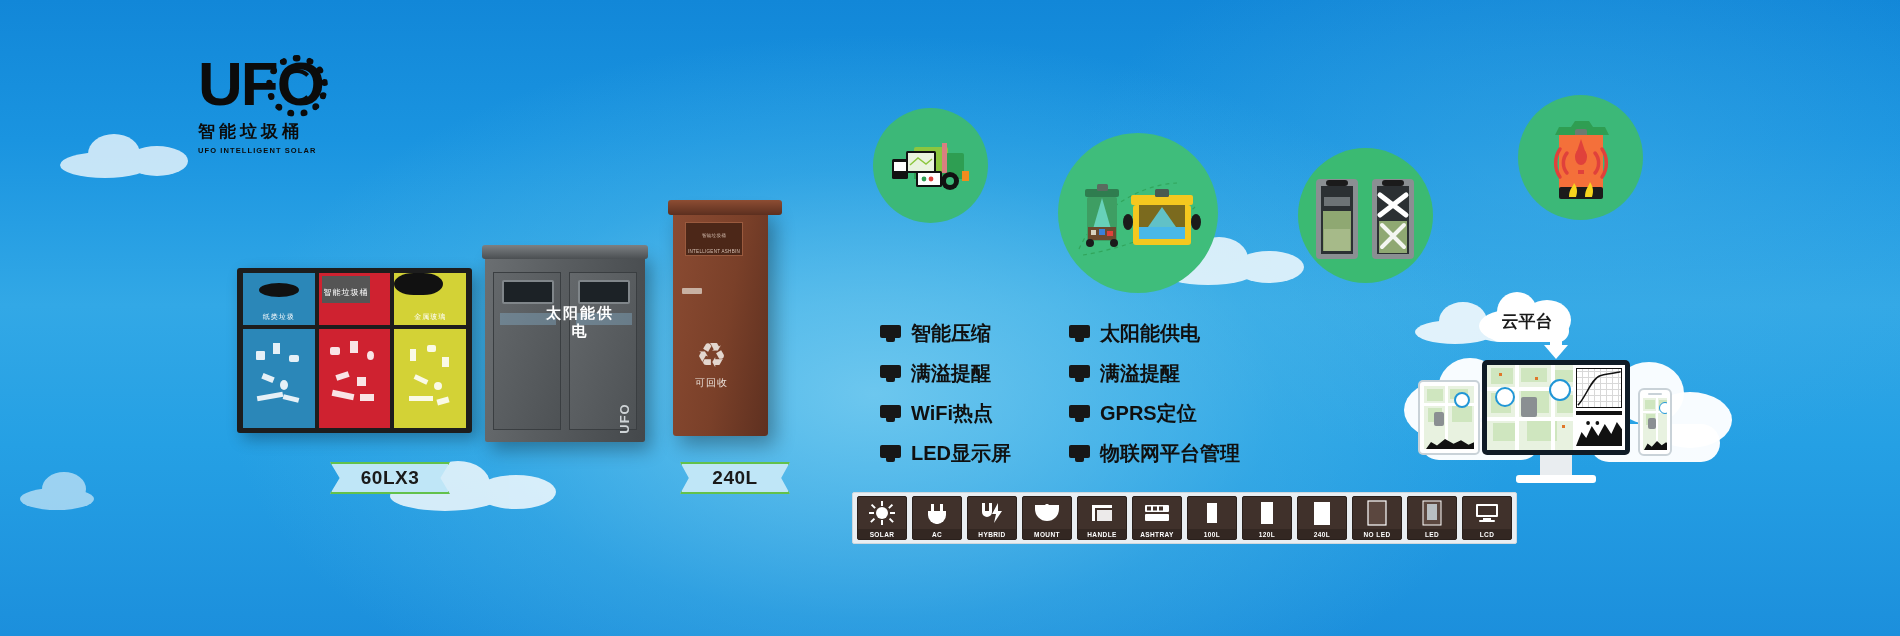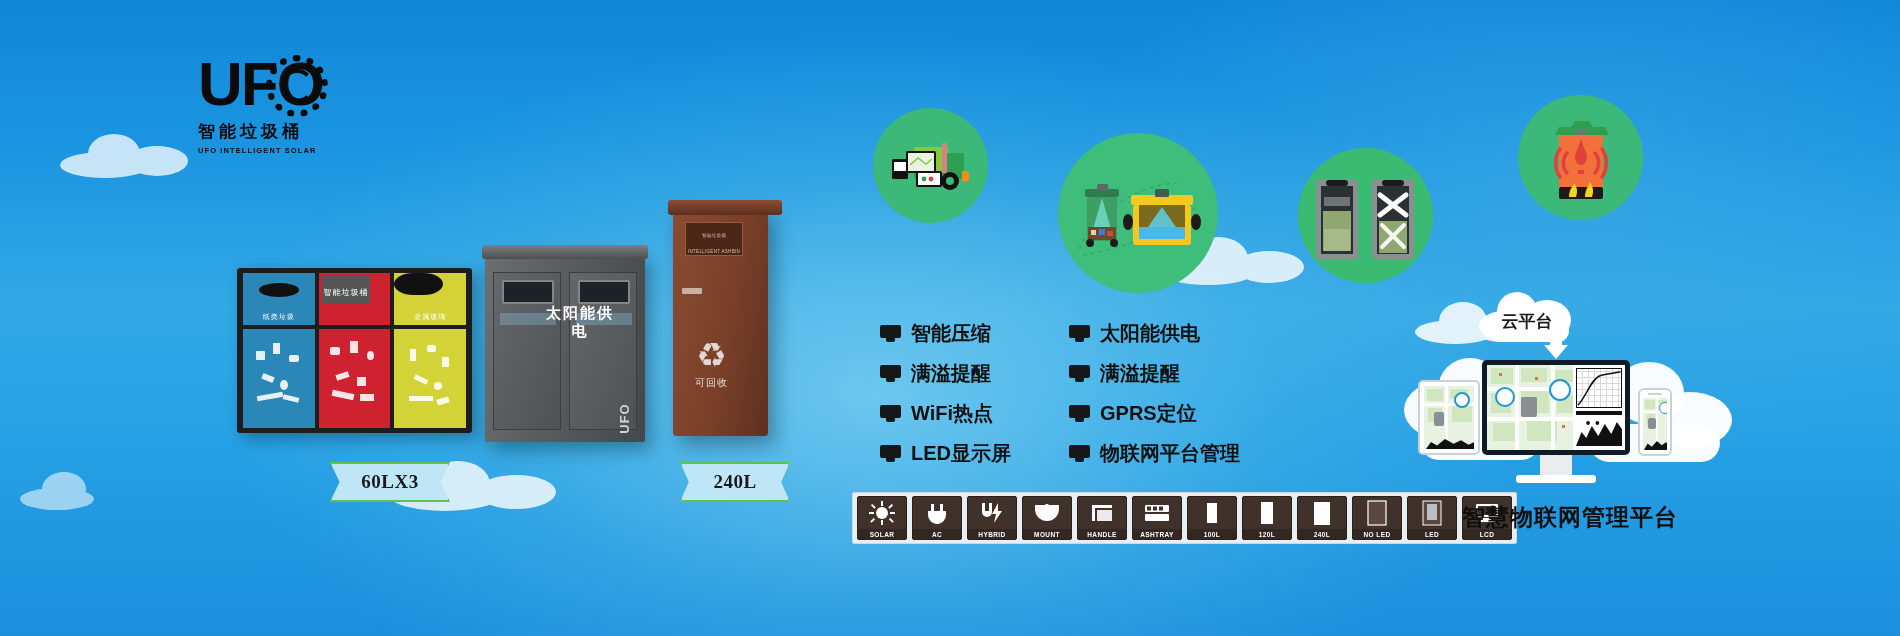--- a/index.html
+++ b/index.html
@@ -82,25 +82,24 @@
                             line-height: 6px; margin-top: 10px; letter-spacing:.3px; }
   #bin-brown .card { position: absolute; left: 9px; top: 80px; width: 20px; height: 6px;
                      background: #c8b1a3; border-radius: 1px; }
   #bin-brown .recy { position: absolute; left: 0; right: 18px; top: 130px; text-align: center;
                      font-size: 34px; color: #e3d7cf; line-height: 34px; }
   #bin-brown .recy-cn { position: absolute; left: 0; right: 18px; top: 168px; text-align: center;
                         font-size: 10px; color: #e9dfd7; letter-spacing: 1px; }
 
   
   .cap {
-    position: absolute; height: 40px; background: #bfe6f7; border: 2px solid #63c14b;
+    position: absolute; height: 32px; background: #bfe6f7; border: 2px solid #63c14b;
     display: flex; align-items: center; justify-content: center;
     font-size: 19px; font-weight: 700; color: #1a1a1a; letter-spacing: .5px;
     clip-path: polygon(0% 0%, 100% 0%, 92% 50%, 100% 100%, 0% 100%, 8% 50%);
-    font-family: Liberation Serif, serif;
   }
   #cap1 { left: 330px; top: 462px; width: 120px; }
   #cap2 { left: 500px; top: 462px; width: 125px; }
   #cap3 { left: 680px; top: 462px; width: 110px; }
 
   
   .gcircle { position: absolute; border-radius: 50%; background: #3cb878; }
   .gcircle.g2 { background: #3fbd7b; } .gcircle.g3 { background: #3bba72; }
   #gc1 { left: 873px; top: 108px; width: 115px; height: 115px; }
   #gc2 { left: 1058px; top: 133px; width: 160px; height: 160px; }
@@ -649,15 +648,14 @@
         <div class="blk" style="left:3px;top:16px;width:9px;height:11px;"></div>
         <div class="road" style="left:0;top:13px;width:100%;height:2px;"></div>
         <div class="road" style="left:13px;top:0;width:2px;height:100%;"></div>
         <div style="position:absolute;left:16px;top:4px;width:12px;height:12px;border-radius:50%;background:#fff;border:1.5px solid #2196d6;"></div>
         <div style="position:absolute;left:5px;top:20px;width:8px;height:11px;background:#8a8f92;border-radius:2px;"></div>
         <div style="position:absolute;left:1px;bottom:0;width:26px;height:12px;background:#111;clip-path:polygon(0 100%,14% 45%,30% 72%,50% 25%,68% 60%,85% 35%,100% 65%,100% 100%);"></div>
       </div>
     </div>
   </div>
 
-  <div id="platform-title">智慧物联网管理平台</div>
 
 </div>
 
 </body></html>

